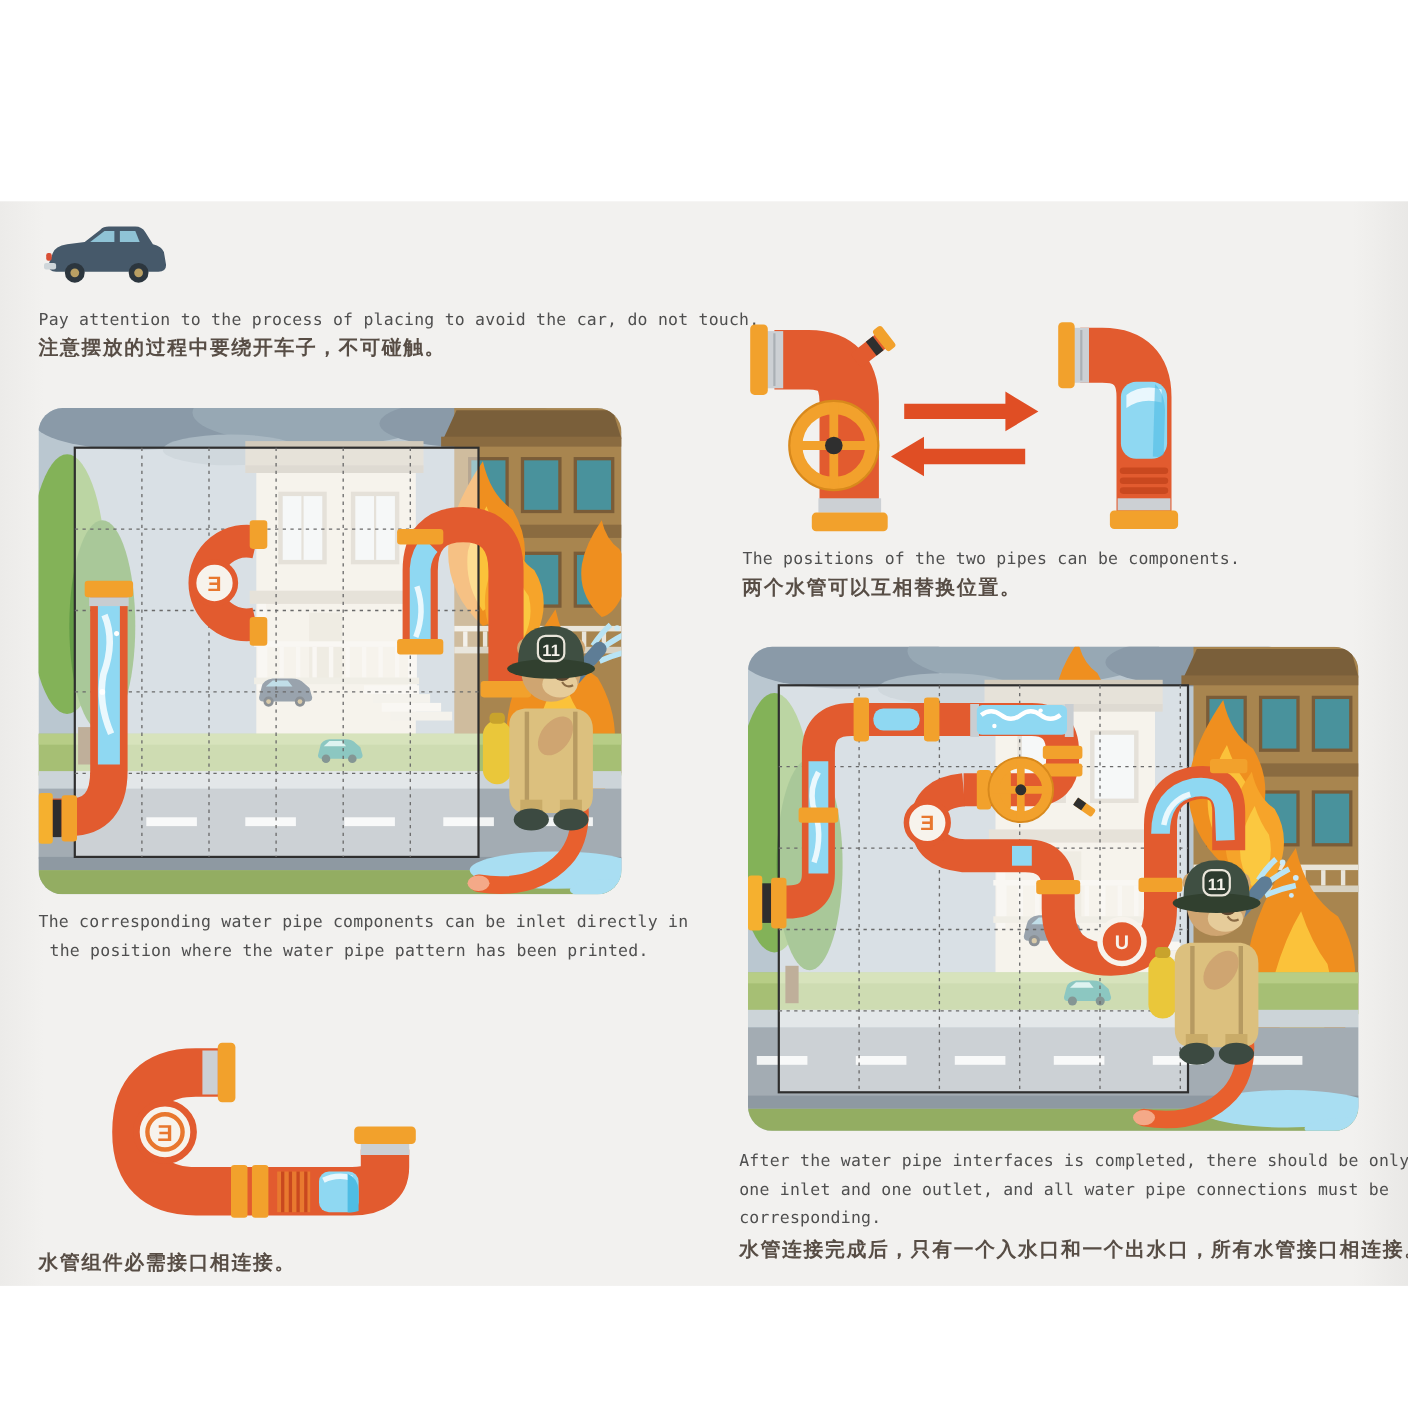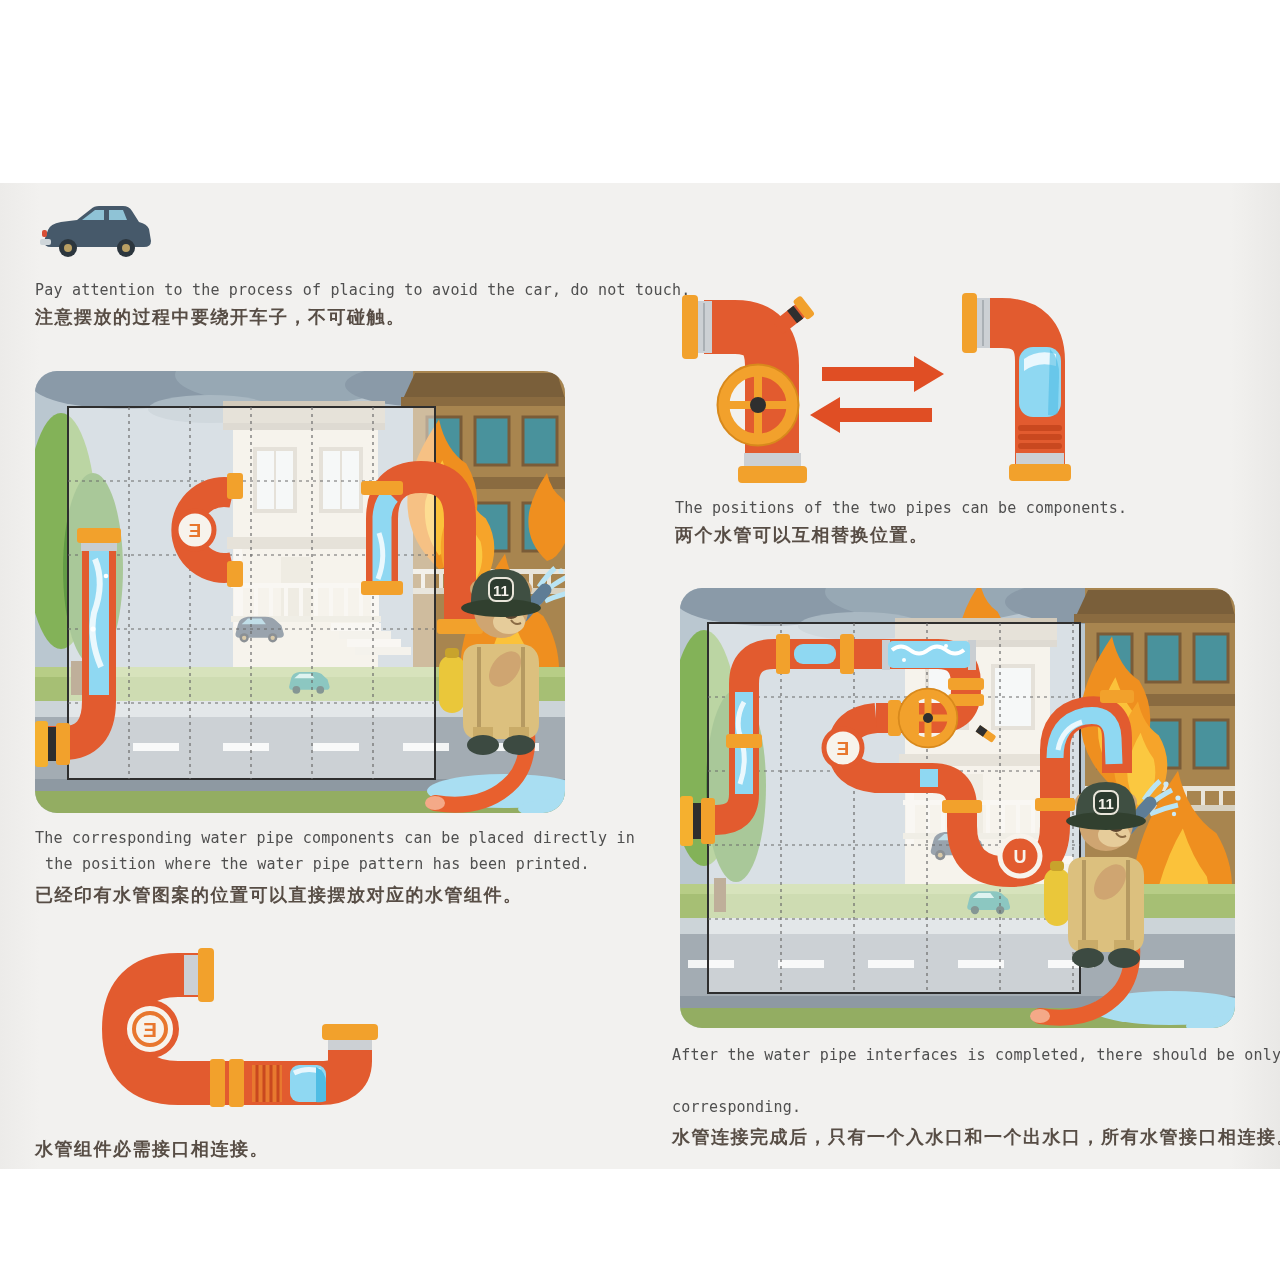--- a/index.html
+++ b/index.html
@@ -238,23 +238,22 @@
           <circle cx="90" cy="40" r="3.5" fill="#332619"></circle>
         <ellipse cx="78" cy="106" rx="13" ry="20" transform="rotate(38 78 106)" fill="#cfa571"></ellipse>
         <path d="M 44,38 Q 44,6 74,6 Q 104,6 104,38 L 104,44 L 44,44 Z" fill="#3f4f42"></path>
         <ellipse cx="74" cy="45" rx="40" ry="9" fill="#31402f"></ellipse>
         <rect x="62" y="15" width="24" height="23" rx="7" fill="#2c3a2e" stroke="#e9e5da" stroke-width="2"></rect>
         <text x="74" y="33" text-anchor="middle" font-size="15" font-weight="bold" fill="#f4f1ea">11</text>
       </g>
     </g>
   </svg>
 
-  <div class="en" style="left:35px;top:796px">The corresponding water pipe components can be placed directly in</div>
+  <div class="en" style="left:35px;top:796px">The corresponding water pipe components can be inlet directly in</div>
   <div class="en" style="left:45px;top:822px">the position where the water pipe pattern has been printed.</div>
-  <div class="cn" style="left:35px;top:852px">已经印有水管图案的位置可以直接摆放对应的水管组件。</div>
 
   <svg style="left:88px;top:906px" width="330" height="170" viewBox="0 0 330 170">
     <path d="M 118,34 L 90,34 Q 36,34 36,88 Q 36,142 90,142 L 232,142 Q 262,142 262,120 L 262,104" stroke="#e25b2f" stroke-width="44" fill="none"></path>
     <rect x="96" y="14" width="14" height="40" fill="#ccd0d4"></rect>
     <rect x="110" y="7" width="16" height="54" rx="4" fill="#f2a12c"></rect>
     <rect x="122" y="118" width="15" height="48" rx="3" fill="#f2a12c"></rect>
     <rect x="141" y="118" width="15" height="48" rx="3" fill="#f2a12c"></rect>
     <g>
         <rect x="164" y="124" width="30" height="37" fill="#e8792f"></rect>
         <line x1="169" y1="124" x2="169" y2="161" stroke="#c9481f" stroke-width="3"></line>
@@ -543,15 +542,16 @@
         <ellipse cx="78" cy="106" rx="13" ry="20" transform="rotate(38 78 106)" fill="#cfa571"></ellipse>
         <path d="M 44,38 Q 44,6 74,6 Q 104,6 104,38 L 104,44 L 44,44 Z" fill="#3f4f42"></path>
         <ellipse cx="74" cy="45" rx="40" ry="9" fill="#31402f"></ellipse>
         <rect x="62" y="15" width="24" height="23" rx="7" fill="#2c3a2e" stroke="#e9e5da" stroke-width="2"></rect>
         <text x="74" y="33" text-anchor="middle" font-size="15" font-weight="bold" fill="#f4f1ea">11</text>
       </g>
     </g>
   </svg>
 
   <div class="en" style="left:672px;top:1013px">After the water pipe interfaces is completed, there should be only</div>
+  <div class="en" style="left:672px;top:1039px">one inlet and one outlet, and all water pipe connections must be</div>
   <div class="en" style="left:672px;top:1065px">corresponding.</div>
   <div class="cn" style="left:672px;top:1094px">水管连接完成后，只有一个入水口和一个出水口，所有水管接口相连接。</div>
 </div>
 
 </body></html>

